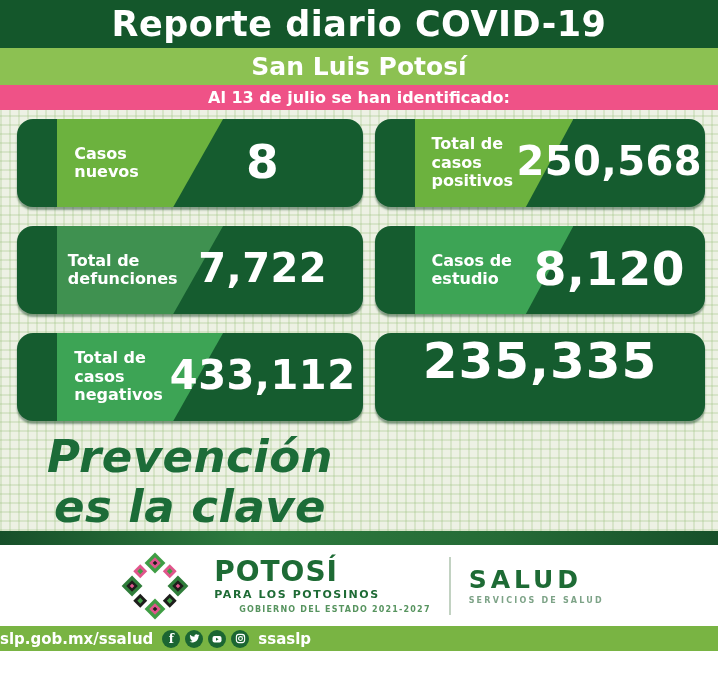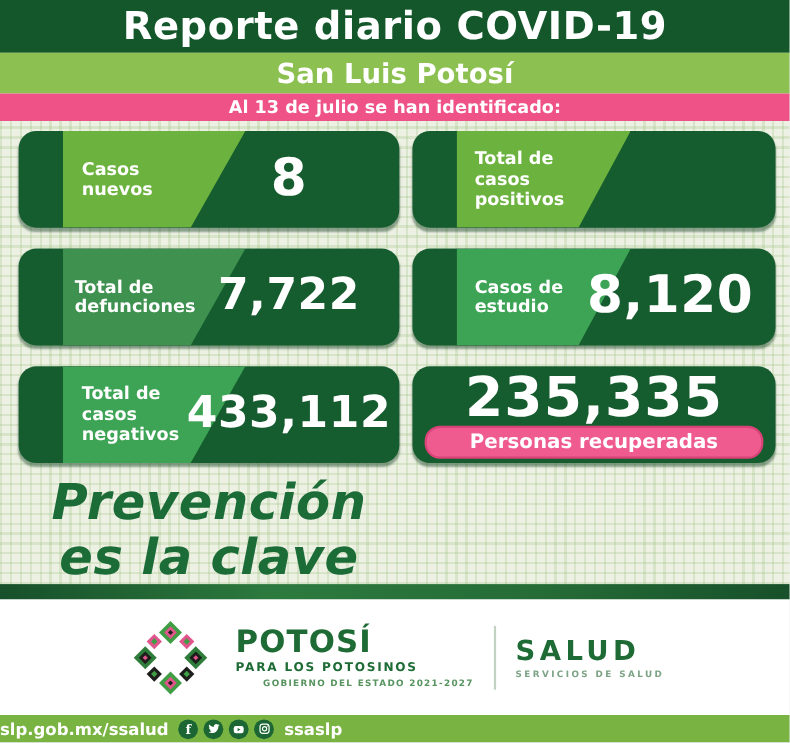--- a/index.html
+++ b/index.html
@@ -69,22 +69,22 @@
     height:83px; display:flex; flex-direction:column; align-items:center; justify-content:center;
     color:#1c6c38; font-weight:bold; font-style:italic; font-size:45px; line-height:1.1;
     letter-spacing:.5px;
   }
 
   
   .divider-strip { height:14px; background:linear-gradient(90deg,#17502a,#2d7a3e 35%,#256b36 70%,#17502a); }
 
   
   .logos {
-    height:105px; background:#fff;
-    display:flex; align-items:center; justify-content:center; gap:18px;
+    height:81px; background:#fff;
+    display:flex; align-items:center; justify-content:center; gap:18px;border-radius:22px;
   }
   .emblem svg { display:block; }
   .potosi-text { display:flex; flex-direction:column; align-items:flex-start; }
   .potosi-title { color:#1e6b35; font-size:28px; font-weight:bold; letter-spacing:1px; line-height:1; }
   .potosi-sub   { color:#1e6b35; font-size:11px; font-weight:bold; letter-spacing:1.6px; margin-top:2px; }
   .potosi-cap   { color:#57945f; font-size:8px; font-weight:bold; letter-spacing:1.2px; margin-top:4px;padding-left:25px; }
   .v-divider { width:2px; height:58px; background:#c2d2c2; }
   .salud-text { display:flex; flex-direction:column; align-items:flex-start; }
   .salud-title { color:#1e6b35; font-size:25px; font-weight:bold; letter-spacing:4px; line-height:1; }
   .salud-sub   { color:#7da387; font-size:8px; font-weight:bold; letter-spacing:2.2px; margin-top:4px; }
@@ -123,41 +123,41 @@
   <main class="stats-area">
     <div class="stats-grid">
 
       <div class="card">
         <div class="card-label label-bright">Casos nuevos</div>
         <div class="card-value big">8</div>
       </div>
 
       <div class="card">
         <div class="card-label label-bright">Total de casos positivos</div>
+        <div class="card-value">250,568</div>
       </div>
 
 
       <div class="card">
         <div class="card-label label-mid">Total de defunciones</div>
         <div class="card-value">7,722</div>
       </div>
 
       <div class="card">
         <div class="card-label label-mid2">Casos de estudio</div>
         <div class="card-value big">8,120</div>
       </div>
 
       <div class="card">
         <div class="card-label label-mid2">Total de casos negativos</div>
         <div class="card-value">433,112</div>
       </div>
 
       <div class="recovered-card">
         <div class="recovered-value">235,335</div>
-        <div class="recovered-pill">Personas recuperadas</div>
       </div>
 
       <div class="message">
         <span>Prevención</span>
         <span>es la clave</span>
       </div>
 
     </div>
   </main>
 

